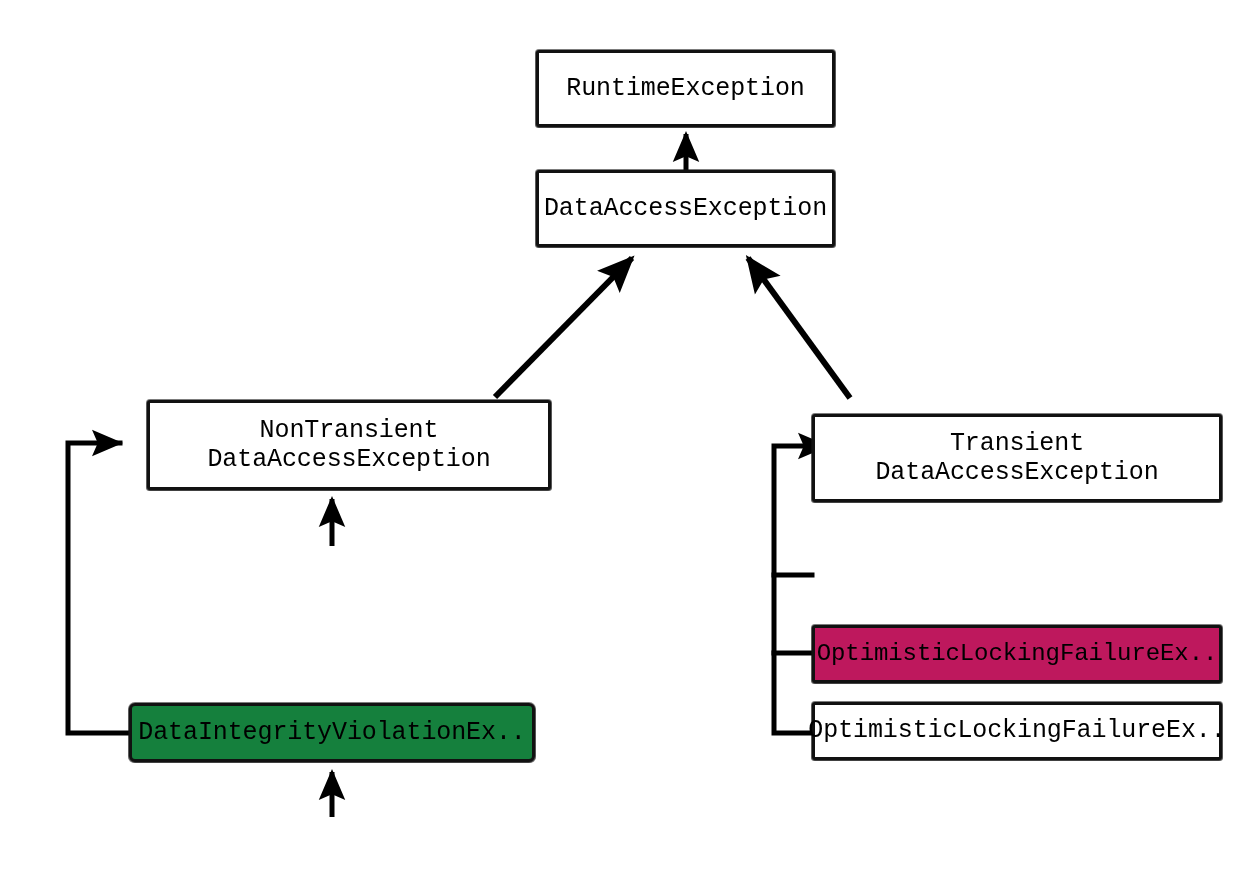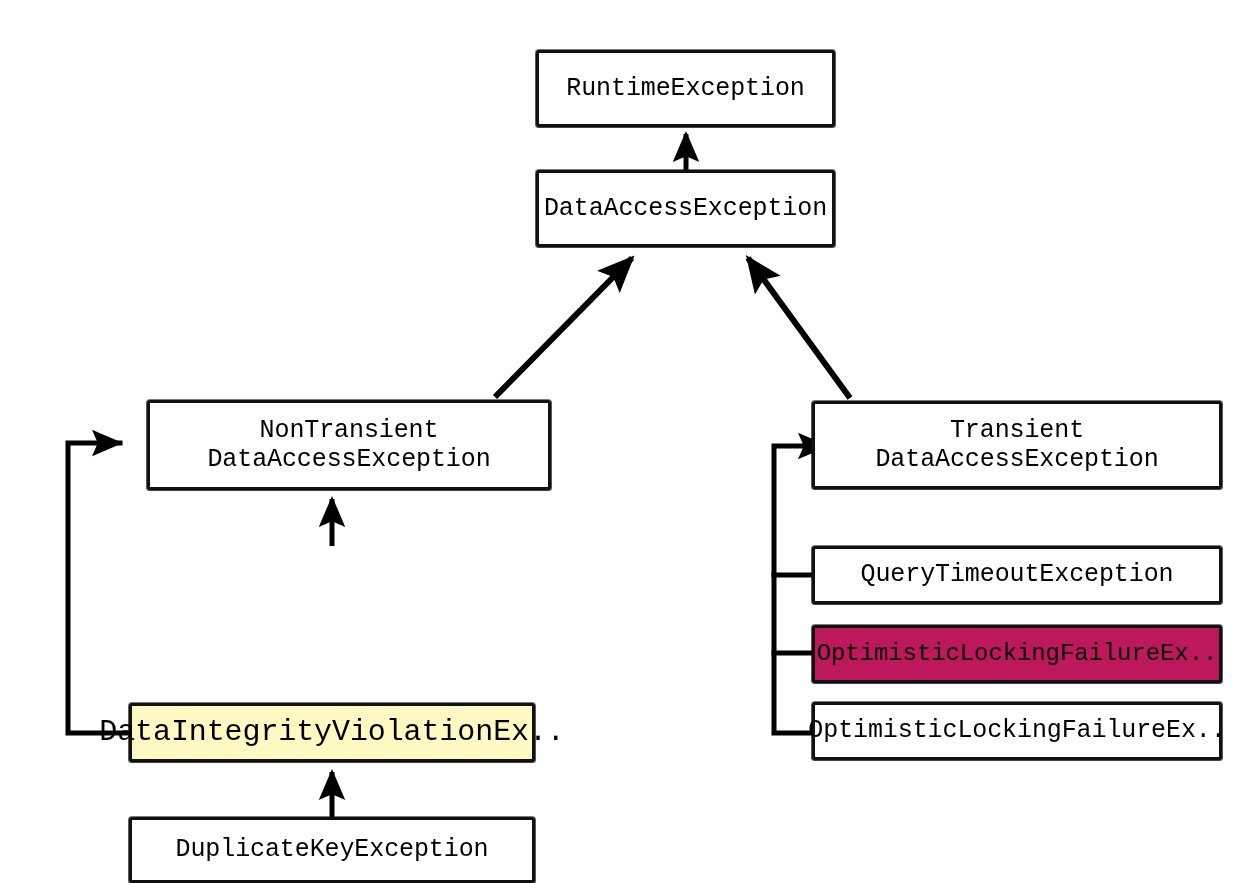--- a/index.html
+++ b/index.html
@@ -104,39 +104,33 @@
 
   <div class="node" style="left: 536px; top: 170px; width: 299px; height: 77px; font-size: 25px; border-color: rgb(17, 17, 17); background: rgb(255, 255, 255);">
     <span class="label">DataAccessException</span>
   </div>
 
   <div class="node" style="left: 131px; top: 400px; width: 404px; height: 90px; font-size: 25px; border-color: rgb(17, 17, 17); background: rgb(255, 255, 255); margin-left: 16px;">
     <span class="label">NonTransient
 DataAccessException</span>
   </div>
 
-  <div class="node" style="left: 812px; top: 401px; width: 410px; height: 88px; font-size: 25px; border-color: rgb(17, 17, 17); background: rgb(255, 255, 255);">
+  <div class="node" style="left: 812px; top: 414px; width: 410px; height: 88px; font-size: 25px; border-color: rgb(17, 17, 17); background: rgb(255, 255, 255);">
     <span class="label">Transient
 DataAccessException</span>
   </div>
 
 
-  <div class="node" style="left: 812px; top: 546px; width: 410px; height: 58px; font-size: 25px; border-color: rgb(17, 17, 17); background: rgb(255, 255, 255);">
-    <span class="label">QueryTimeoutException</span>
-  </div>
 
   <div class="node" style="left: 812px; top: 625px; width: 410px; height: 58px; font-size: 24px; border-color: rgb(17, 17, 17); background: #be185d;">
     <span class="label">OptimisticLockingFailureEx..</span>
   </div>
 
-  <div class="node" style="left: 129px; top: 703px; width: 406px; height: 59px; font-size: 30px; border-color: rgb(17, 17, 17); background: #fef9c3;">
+  <div class="node" style="left: 129px; top: 703px; width: 406px; height: 59px; font-size: 25px; border-color: rgb(17, 17, 17); background: #15803d; border-radius: 6px;">
     <span class="label">DataIntegrityViolationEx..</span>
   </div>
 
   <div class="node" style="left: 812px; top: 702px; width: 410px; height: 58px; font-size: 25px; border-color: rgb(17, 17, 17); background: rgb(255, 255, 255);">
     <span class="label">OptimisticLockingFailureEx..</span>
   </div>
 
-  <div class="node" style="left: 129px; top: 817px; width: 406px; height: 66px; font-size: 25px; border-color: rgb(17, 17, 17); background: rgb(255, 255, 255);">
-    <span class="label">DuplicateKeyException</span>
-  </div>
 
 </div>
 
 </body></html>

